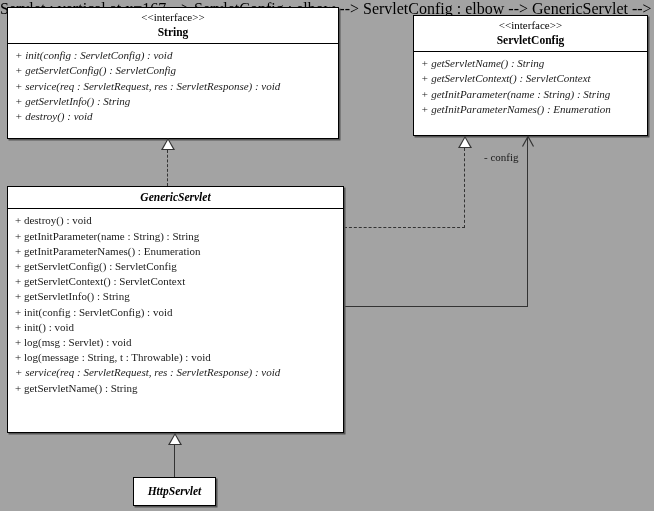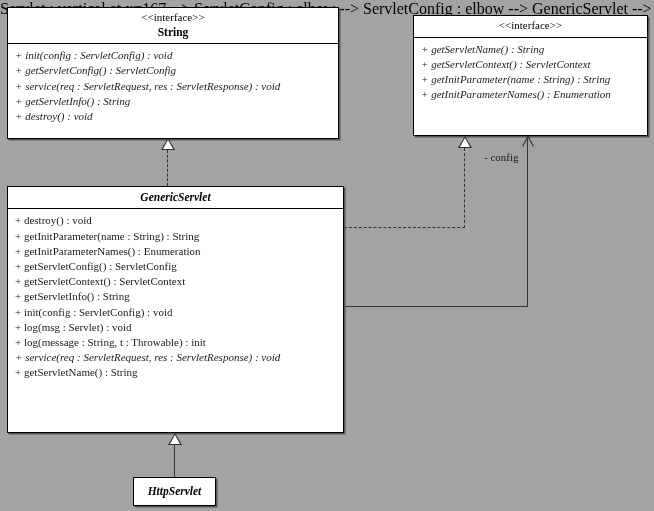--- a/index.html
+++ b/index.html
@@ -198,20 +198,21 @@
       <div class="member italic">+ service(req : ServletRequest, res : ServletResponse) : void</div>
       <div class="member italic">+ getServletInfo() : String</div>
       <div class="member italic">+ destroy() : void</div>
     </div>
   </div>
 
   
   <div class="uml-box" id="box-servletconfig">
     <div class="uml-header">
       <span class="stereotype">&lt;&lt;interface&gt;&gt;</span>
+      <span class="class-name">ServletConfig</span>
     </div>
     <div class="uml-members">
       <div class="member italic">+ getServletName() : String</div>
       <div class="member italic">+ getServletContext() : ServletContext</div>
       <div class="member italic">+ getInitParameter(name : String) : String</div>
       <div class="member italic">+ getInitParameterNames() : Enumeration</div>
     </div>
   </div>
 
   
@@ -220,22 +221,23 @@
       <span class="class-name abstract">GenericServlet</span>
     </div>
     <div class="uml-members">
       <div class="member">+ destroy() : void</div>
       <div class="member">+ getInitParameter(name : String) : String</div>
       <div class="member">+ getInitParameterNames() : Enumeration</div>
       <div class="member">+ getServletConfig() : ServletConfig</div>
       <div class="member">+ getServletContext() : ServletContext</div>
       <div class="member">+ getServletInfo() : String</div>
       <div class="member">+ init(config : ServletConfig) : void</div>
+      <div class="member">+ init() : void</div>
       <div class="member">+ log(msg : Servlet) : void</div>
-      <div class="member">+ log(message : String, t : Throwable) : init</div>
+      <div class="member">+ log(message : String, t : Throwable) : void</div>
       <div class="member italic">+ service(req : ServletRequest, res : ServletResponse) : void</div>
       <div class="member">+ getServletName() : String</div>
     </div>
   </div>
 
   
   <div class="uml-box" id="box-httpservlet">
     <div class="uml-header no-divider" style="padding-top:6px;">
       <span class="class-name abstract">HttpServlet</span>
     </div>

